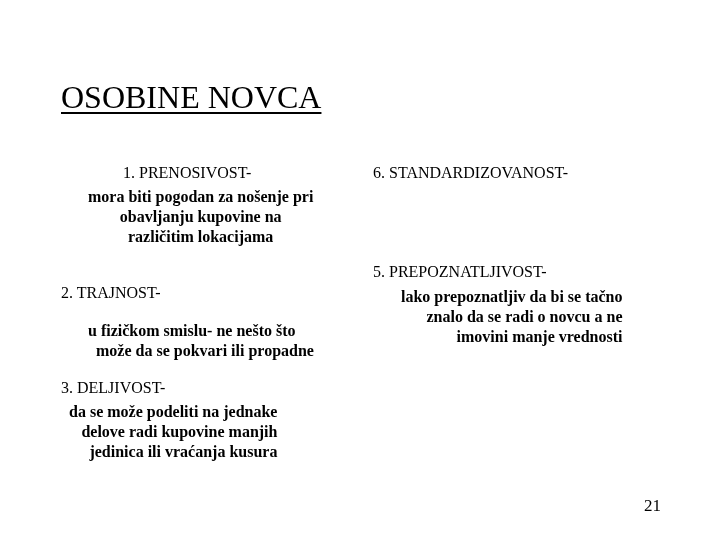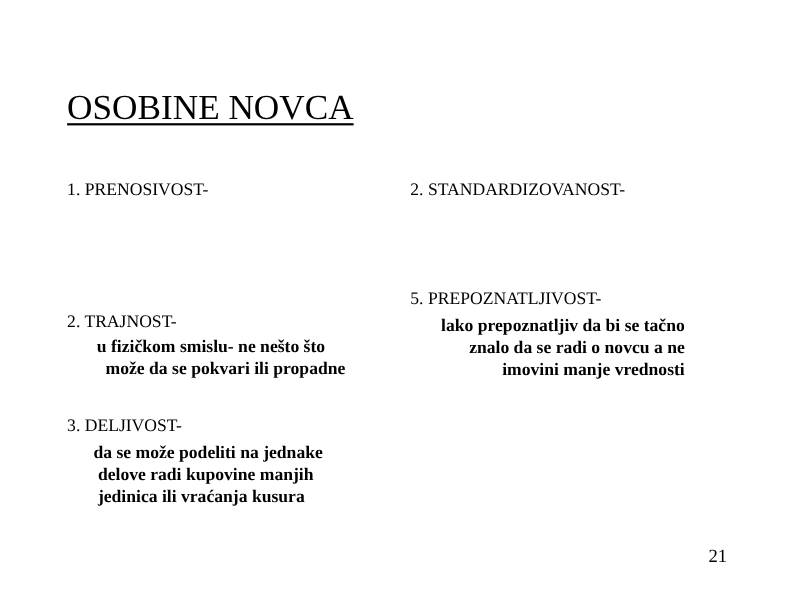--- a/index.html
+++ b/index.html
@@ -38,58 +38,61 @@
     }
     .item-body {
       font-size: 16px;
       font-weight: bold;
       line-height: 20px;
       white-space: pre;
     }
     #item1 { left: 61px; top: 163px; text-align: center; }
     #item1 .item-body { margin-left: 27px; margin-top: 4px; }
     #item2 { left: 61px; top: 283px; }
-    #item2 .item-body { margin-left: 27px; margin-top: 3px; }
+    #item2 .item-body { margin-left: 27px; margin-top: 18px; }
     #item3 { left: 61px; top: 378px; }
-    #item3 .item-body { margin-left: 24px; margin-top: 4px; }
+    #item3 .item-body { margin-left: 8px; margin-top: 4px; text-align: right; }
     #item4 { left: 373px; top: 163px; }
     #item4 .item-body { margin-left: 21px; margin-top: 4px; }
     #item5 { left: 373px; top: 262px; }
     #item5 .item-body { margin-left: 24px; margin-top: 5px; text-align: right; }
     .page-number {
       position: absolute;
       left: 644px;
       top: 496px;
       font-size: 17px;
     }
   </style>
 </head>
 <body>
 
 <h1 class="title">OSOBINE NOVCA</h1>
 
 <div class="item" id="item1">
   <div class="item-heading">1. PRENOSIVOST-</div>
+  <div class="item-body">mora biti pogodan za nošenje pri
+obavljanju kupovine na
+različitim lokacijama</div>
 </div>
 
 <div class="item" id="item2">
   <div class="item-heading">2. TRAJNOST-</div>
   <div class="item-body">u fizičkom smislu- ne nešto što
   može da se pokvari ili propadne</div>
 </div>
 
 <div class="item" id="item3">
   <div class="item-heading">3. DELJIVOST-</div>
   <div class="item-body">da se može podeliti na jednake
  delove radi kupovine manjih
  jedinica ili vraćanja kusura</div>
 </div>
 
 <div class="item" id="item4">
-  <div class="item-heading">2. STANDARDIZOVANOST-</div>
+  <div class="item-heading">6. STANDARDIZOVANOST-</div>
 </div>
 
 <div class="item" id="item5">
   <div class="item-heading">5. PREPOZNATLJIVOST-</div>
   <div class="item-body"> lako prepoznatljiv da bi se tačno
 znalo da se radi o novcu a ne
 imovini manje vrednosti</div>
 </div>
 
 <div class="page-number">21</div>

